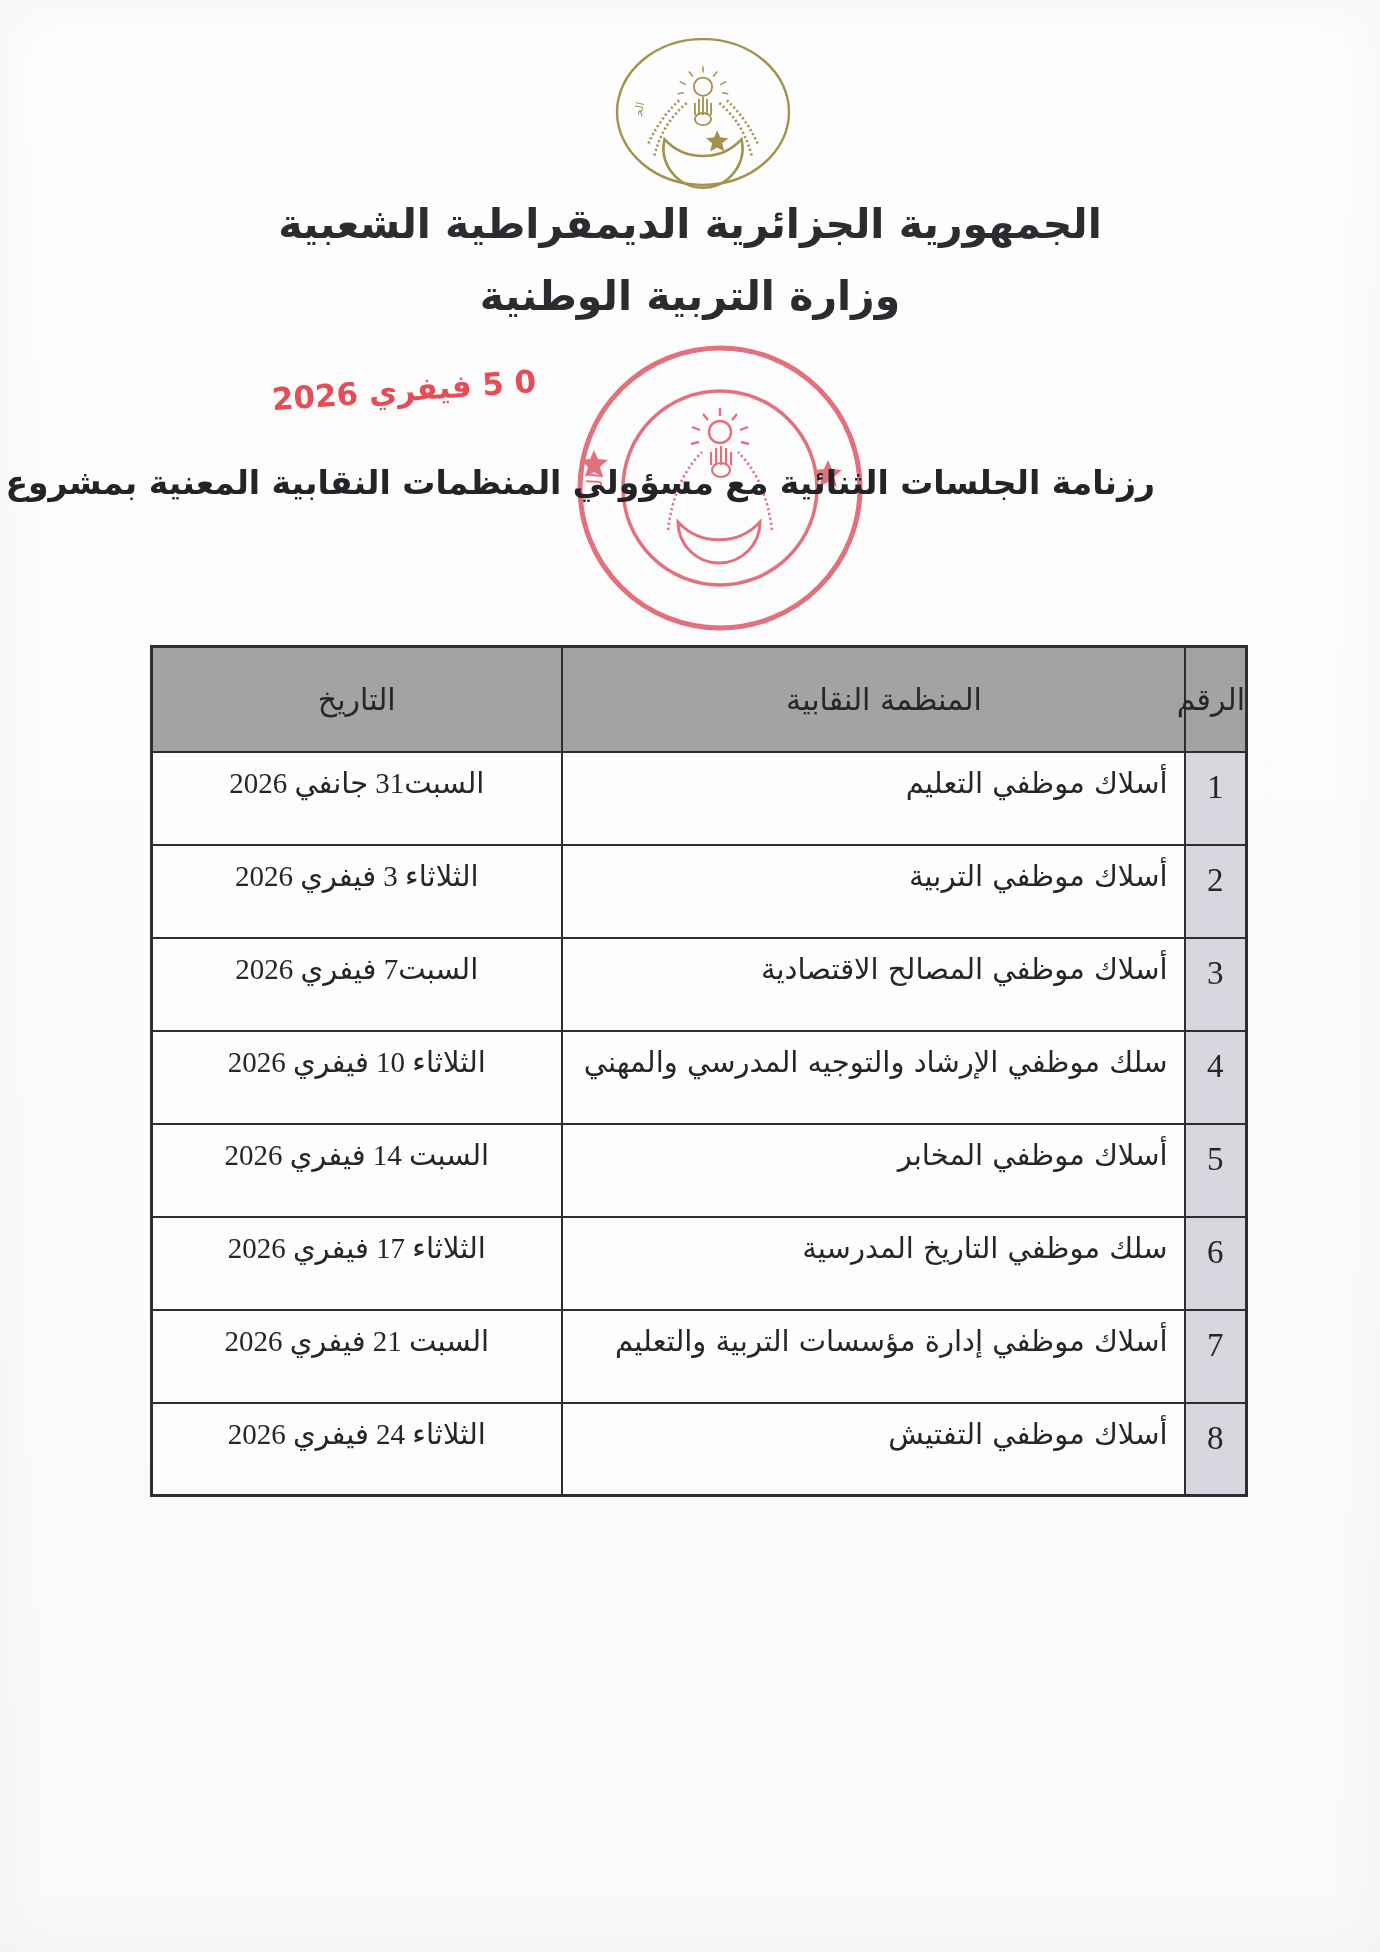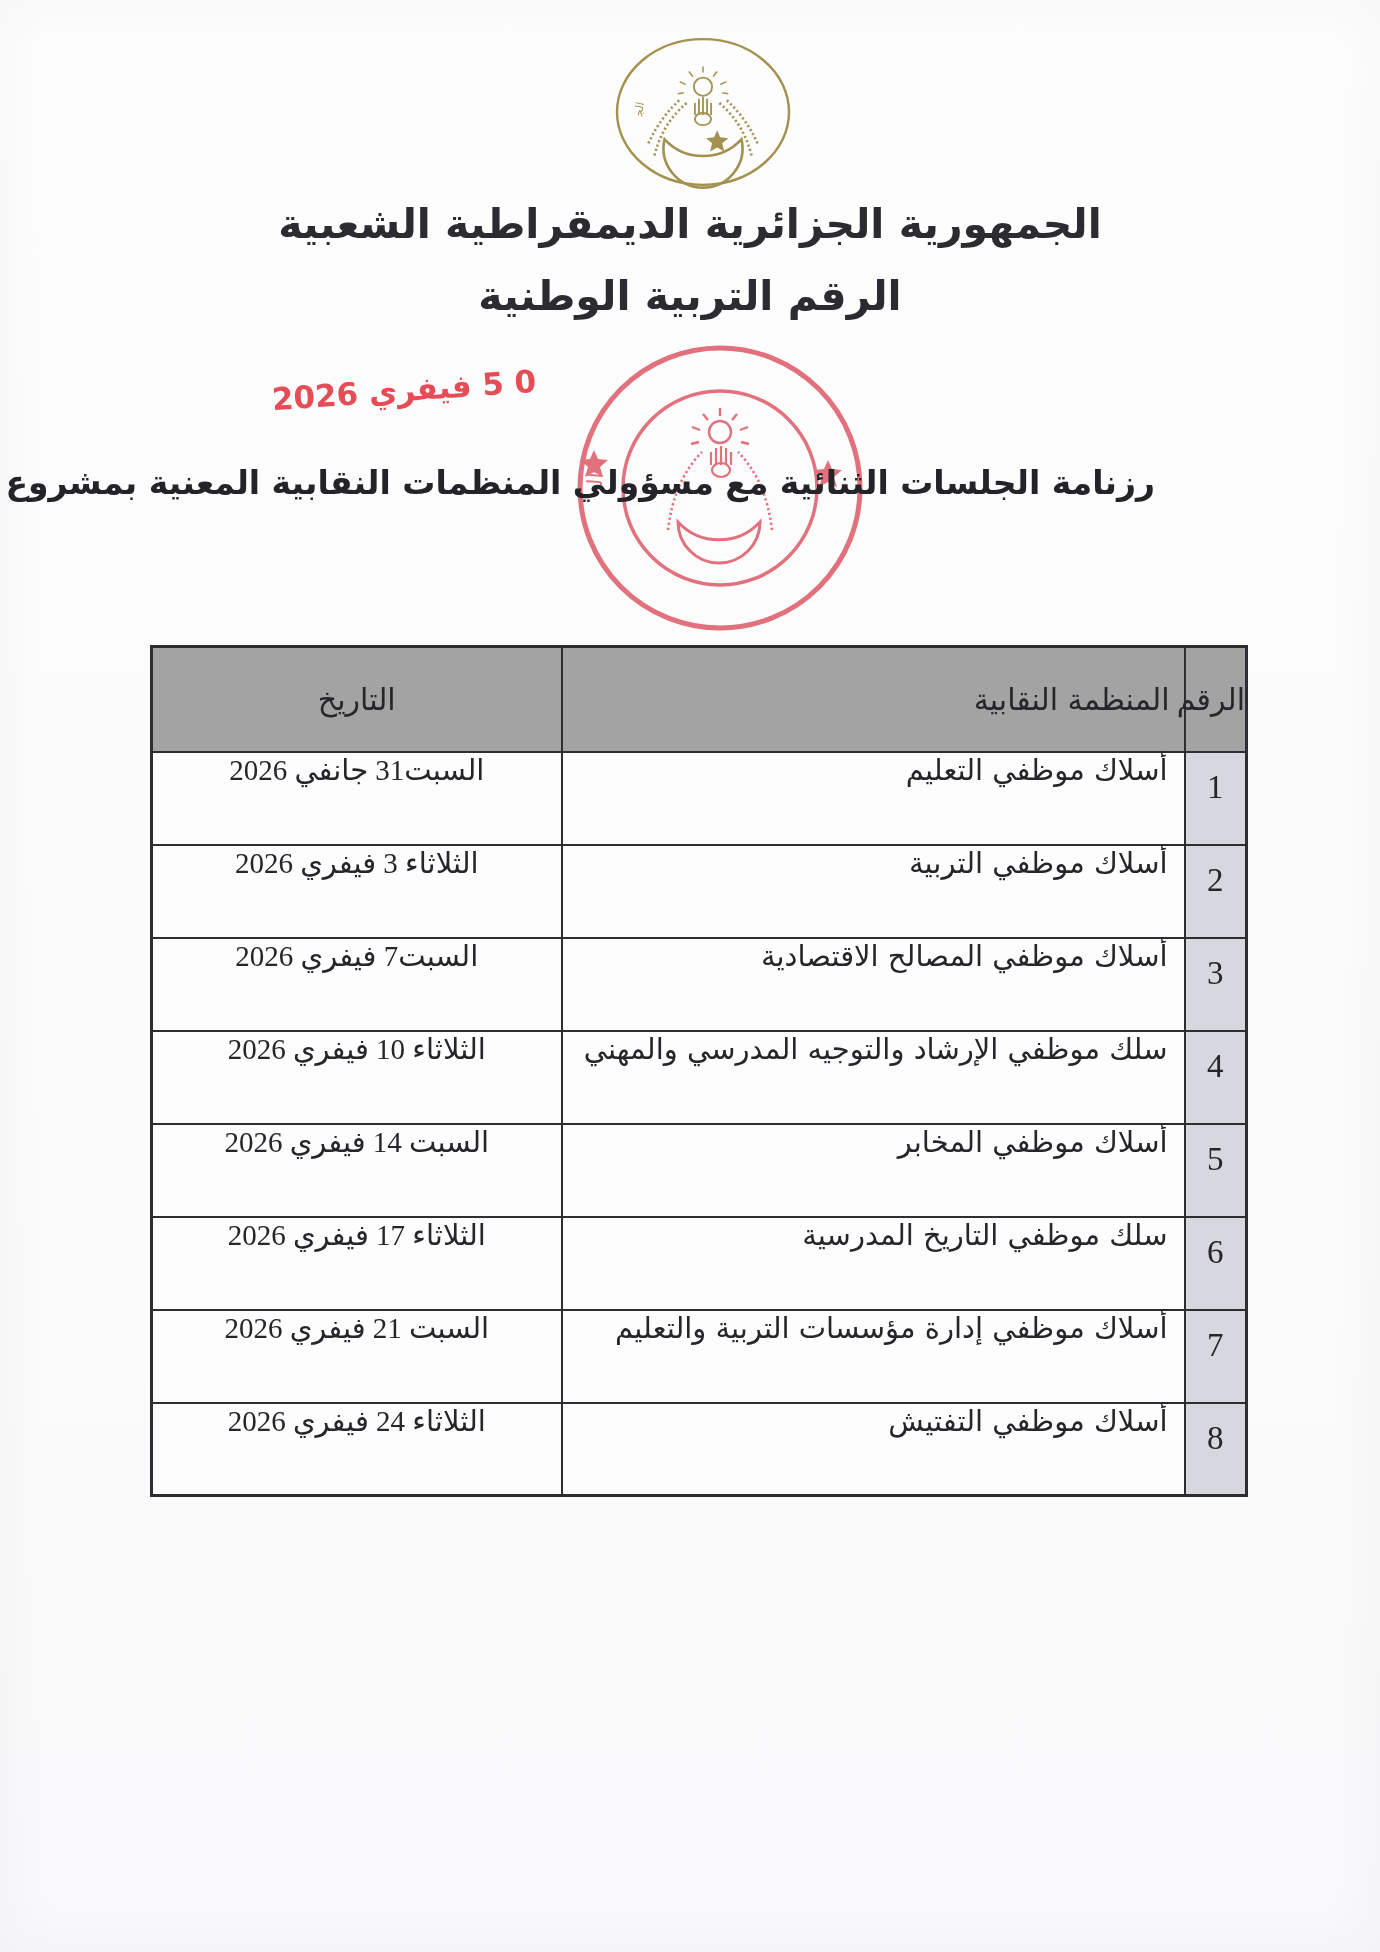--- a/index.html
+++ b/index.html
@@ -52,23 +52,23 @@
     background:#fdfdfe;
   }
   table.sched th, table.sched td{
     border:2px solid #2e2e32;
     font-weight:normal;
   }
   table.sched thead tr{ height:105px; }
   table.sched tbody tr{ height:93px; }
   th{ background:#a3a3a3; vertical-align:middle; font-size:30px; }
   th.h-num{ text-align:center; padding-left:20px; }
-  th.h-org{ text-align:right; padding-right:14px;padding-left:36px; }
+  th.h-org{ text-align:center; padding-right:14px;padding-left:36px; }
   th.h-date{ text-align:center; }
-  td{ vertical-align:top; font-size:30px; }
+  td{ vertical-align:top; padding-top:13px; font-size:30px; }
   td.c-num{
     background:#d7d7df; text-align:center;
     font-family:"Liberation Serif","DejaVu Serif","DejaVu Sans",serif;
     font-size:33px; padding-top:16px;
   }
   td.c-org{ text-align:right; padding-right:16px; white-space:nowrap; font-size:29px;margin-top:20px; }
   td.c-date{
     text-align:center; white-space:nowrap; font-size:29px;
     font-family:"Liberation Serif","DejaVu Sans",serif;
   }
@@ -103,21 +103,21 @@
         <path d="M52,128 Q60,96 84,76"></path>
         <path d="M46,116 Q58,90 78,72"></path>
         <path d="M148,128 Q140,96 116,76"></path>
         <path d="M154,116 Q142,90 122,72"></path>
       </g>
     </svg>
   </div>
 
   <div class="titles">
     <div class="line">الجمهورية الجزائرية الديمقراطية الشعبية</div>
-    <div class="line">الرقم التربية الوطنية</div>
+    <div class="line">وزارة التربية الوطنية</div>
   </div>
 
   <div class="date-stamp" dir="rtl">0 5 فيفري 2026</div>
 
   <div class="round-stamp">
     <svg viewBox="0 0 300 316" xmlns="http://www.w3.org/2000/svg">
       <g stroke="#dd4f5c" fill="none">
         <circle cx="150" cy="158" r="140" stroke-width="5"></circle>
         <circle cx="150" cy="158" r="97" stroke-width="3.5"></circle>
       </g>

